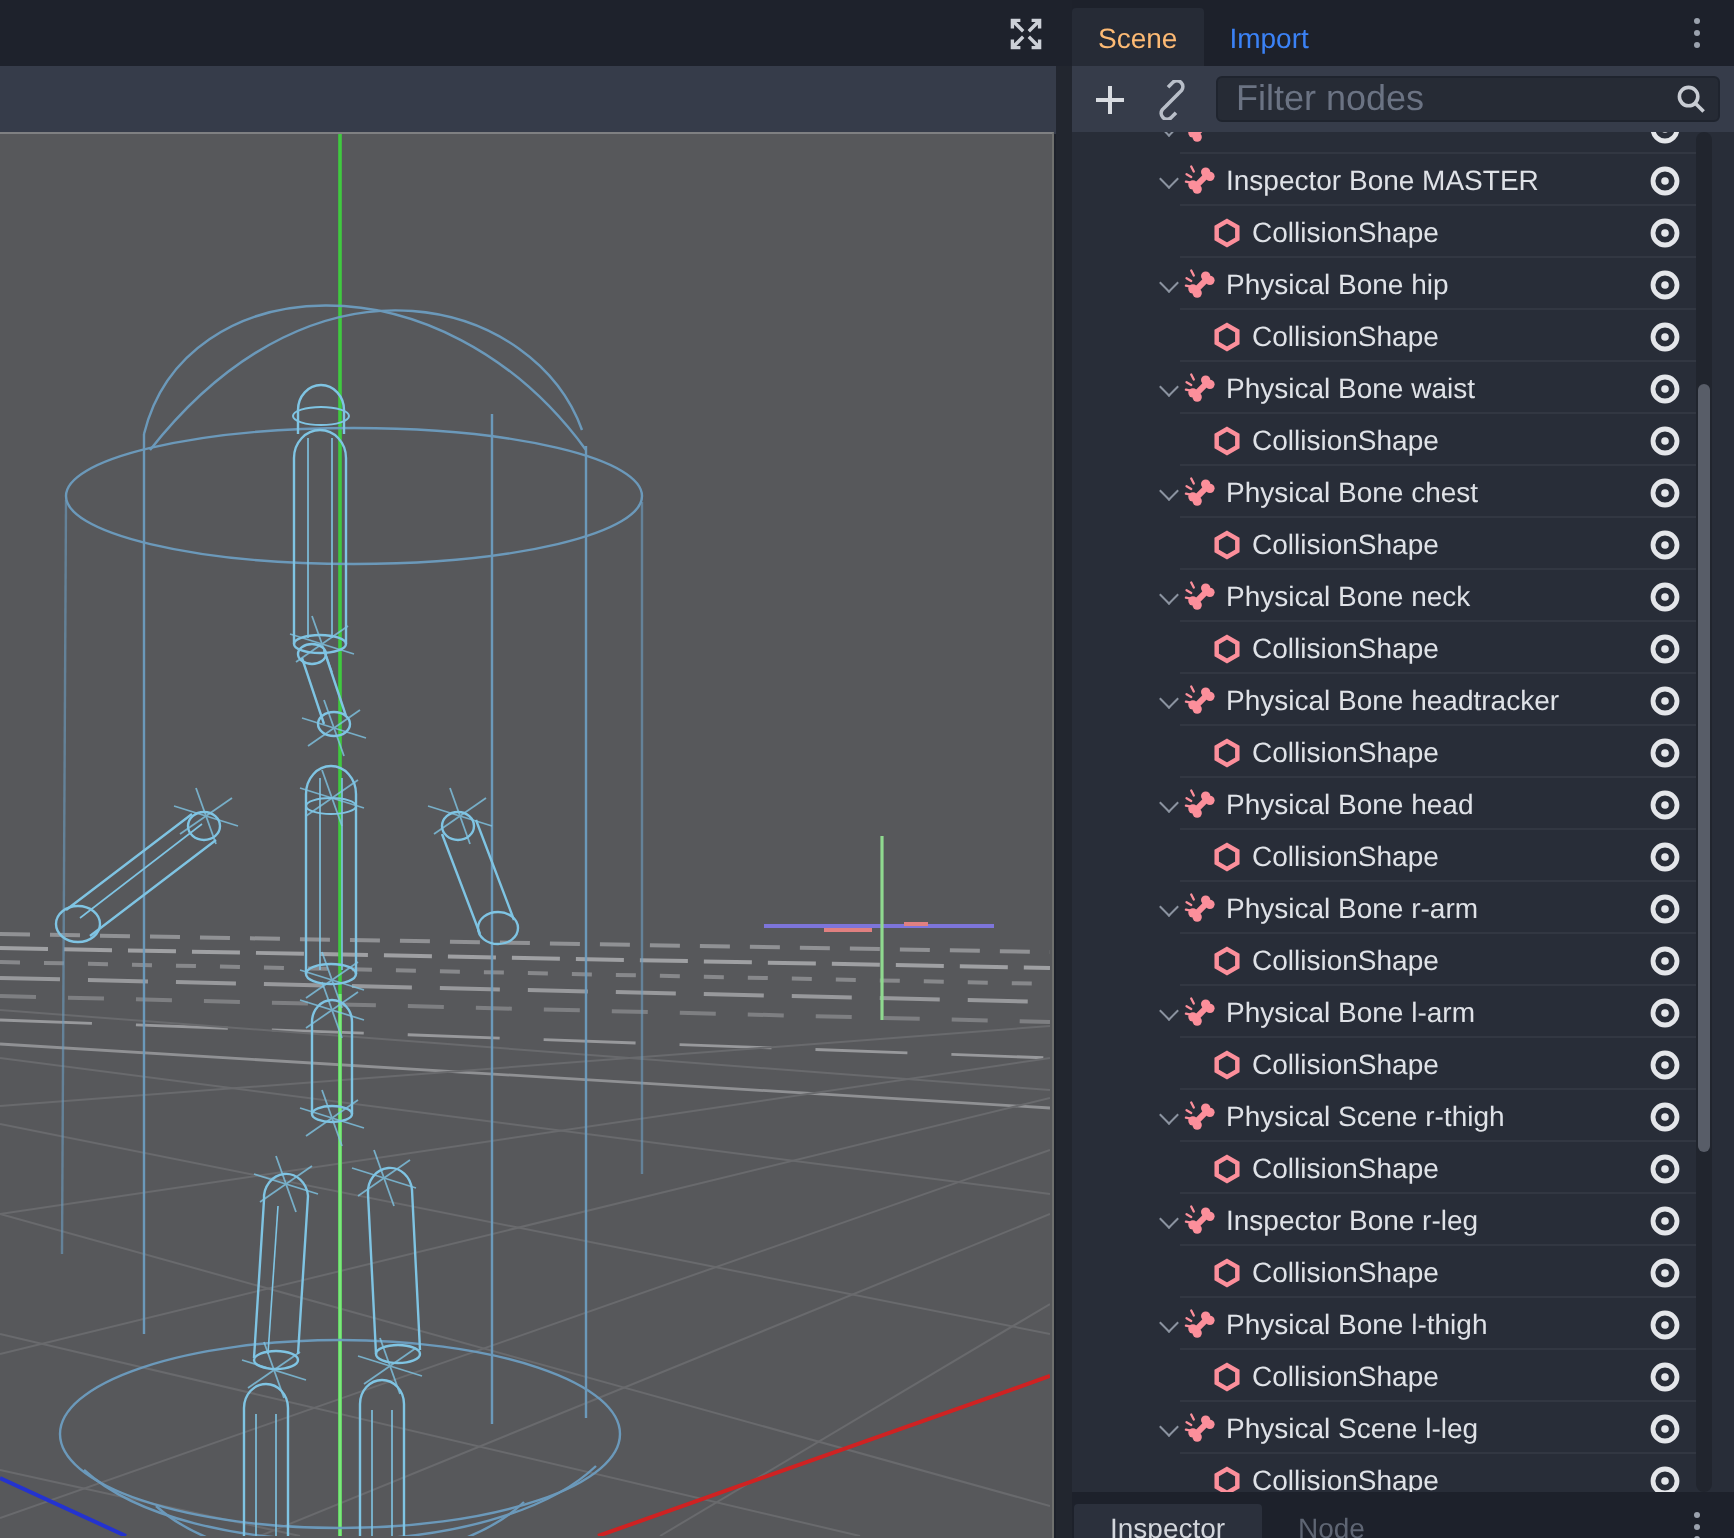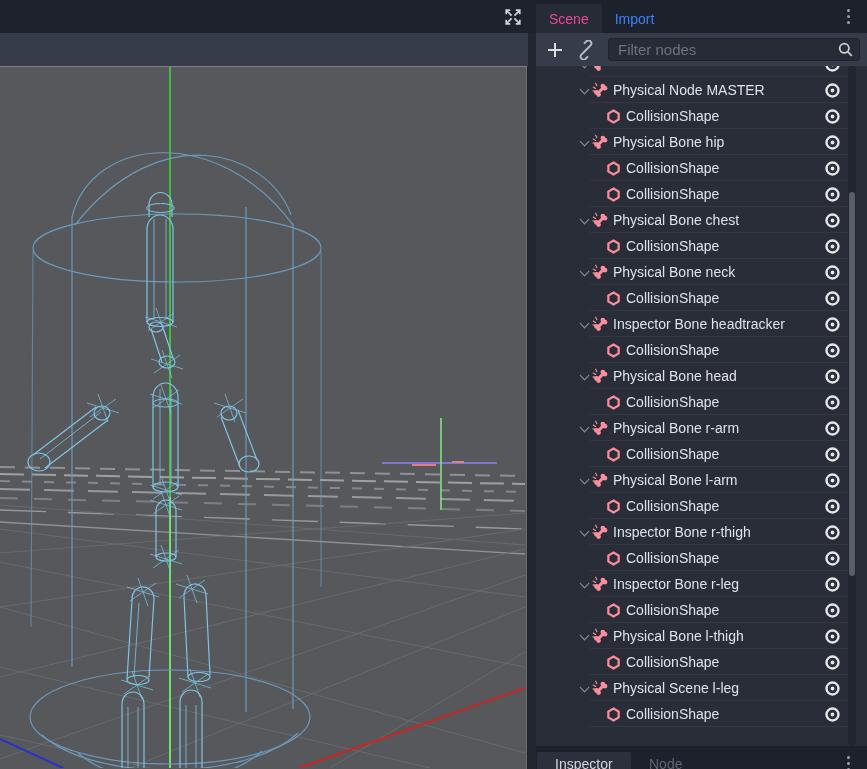--- a/index.html
+++ b/index.html
@@ -9,30 +9,30 @@
   .topbar-left{position:absolute;left:0;top:0;width:536px;height:33px;background:#1e222c;}
   .expand-btn{position:absolute;right:13px;top:7px;width:20px;height:20px;cursor:pointer;}
   .vp-toolbar{position:absolute;left:0;top:33px;width:528px;height:34px;background:#363c4a;}
   .gutter{position:absolute;left:528px;top:33px;width:8px;height:736px;background:#22262f;}
   .viewport{position:absolute;left:0;top:66px;width:527px;height:703px;background:#57585b;
             border-top:1px solid #7f8082;border-right:1px solid #6f706e;box-sizing:border-box;}
   
   .right-panel{position:absolute;left:536px;top:0;width:331px;height:769px;background:#282d38;}
   .tabbar{position:absolute;left:0;top:0;width:331px;height:33px;background:#1d212b;display:flex;align-items:flex-end;}
   .tab{height:29px;display:flex;align-items:center;padding:0 13px;font-size:14px;color:#3b82f6;cursor:pointer;}
-  .tab.active{background:#262b36;color:#ec4899;border-radius:2px 2px 0 0;}
+  .tab.active{background:#262b36;color:#fdba74;border-radius:2px 2px 0 0;}
   .dots{position:absolute;right:16px;top:9px;width:4px;display:flex;flex-direction:column;gap:3px;cursor:pointer;}
   .dots i{width:3px;height:3px;border-radius:50%;background:#9ba2ae;display:block;}
   .toolbar{position:absolute;left:0;top:33px;width:331px;height:33px;background:#363c4a;display:flex;align-items:center;}
   .tool-btn{width:26px;height:26px;display:flex;align-items:center;justify-content:center;cursor:pointer;}
   .tool-btn.add{margin-left:6px;}
   .tool-btn.link{margin-left:5px;}
   .filter-wrap{position:relative;margin-left:9px;width:252px;height:23px;}
   .filter-input{width:100%;height:100%;box-sizing:border-box;background:#262b35;border:1px solid #1f242e;
-      border-radius:3px;color:#cfd3da;font-size:15px;font-family:"Liberation Sans",sans-serif;
+      border-radius:3px;color:#cfd3da;font-size:18px;font-family:"Liberation Sans",sans-serif;
       padding:0 26px 0 9px;outline:none;}
   .filter-input::placeholder{color:#6b7383;}
   .search-ic{position:absolute;right:6px;top:3px;pointer-events:none;}
   
   .tree{position:absolute;left:0;top:66px;width:331px;height:680px;background:#282d38;overflow:hidden;}
   .tree-inner{margin-top:-15px;}
   .tree-row{position:relative;height:26px;display:flex;align-items:center;box-sizing:border-box;cursor:pointer;}
   .tree-row::after{content:"";position:absolute;left:54px;right:18px;bottom:0;height:1px;background:rgba(255,255,255,0.05);}
   .chev{margin-left:44px;width:8px;height:8px;flex:none;position:relative;}
   .chev::before{content:"";position:absolute;left:1px;top:0px;width:6px;height:6px;
@@ -262,21 +262,21 @@
         <g fill="#fc8f9b">
           <circle cx="10.2" cy="3.8" r="2.2"></circle>
                 <circle cx="12.2" cy="5.8" r="2.2"></circle>
           <circle cx="4.2" cy="9.8" r="2.2"></circle>
                 <circle cx="6.2" cy="11.8" r="2.2"></circle>
           <path d="M4.2,9.8 L10.2,3.8 L12.2,5.8 L6.2,11.8 Z"></path>
         </g>
         <path d="M1.2,4.8 L3.4,6.1 M3.4,1.2 L4.6,3.5 M0.9,8.3 L3.2,8.8" stroke="#fc8f9b" stroke-width="1.1" fill="none" stroke-linecap="round"></path>
       </svg>
     </span>
-    <span class="row-label">Physical Node MASTER</span>
+    <span class="row-label">Inspector Bone MASTER</span>
     <span class="eye-btn">
       <svg width="17" height="17" viewBox="0 0 17 17">
         <circle cx="8.5" cy="8.5" r="6" fill="none" stroke="#e4e6ea" stroke-width="2.4"></circle>
         <circle cx="8.5" cy="8.5" r="1.9" fill="#e4e6ea"></circle>
       </svg>
     </span>
   </div>
         <div class="tree-row shape-row">
     <span class="row-icon">
       <svg width="17" height="17" viewBox="0 0 16 16">
@@ -320,20 +320,42 @@
       </svg>
     </span>
     <span class="row-label">CollisionShape</span>
     <span class="eye-btn">
       <svg width="17" height="17" viewBox="0 0 17 17">
         <circle cx="8.5" cy="8.5" r="6" fill="none" stroke="#e4e6ea" stroke-width="2.4"></circle>
         <circle cx="8.5" cy="8.5" r="1.9" fill="#e4e6ea"></circle>
       </svg>
     </span>
   </div>
+        <div class="tree-row bone-row">
+    <span class="chev"></span>
+    <span class="row-icon">
+      <svg width="17" height="17" viewBox="0 0 16 16">
+        <g fill="#fc8f9b">
+          <circle cx="10.2" cy="3.8" r="2.2"></circle>
+                <circle cx="12.2" cy="5.8" r="2.2"></circle>
+          <circle cx="4.2" cy="9.8" r="2.2"></circle>
+                <circle cx="6.2" cy="11.8" r="2.2"></circle>
+          <path d="M4.2,9.8 L10.2,3.8 L12.2,5.8 L6.2,11.8 Z"></path>
+        </g>
+        <path d="M1.2,4.8 L3.4,6.1 M3.4,1.2 L4.6,3.5 M0.9,8.3 L3.2,8.8" stroke="#fc8f9b" stroke-width="1.1" fill="none" stroke-linecap="round"></path>
+      </svg>
+    </span>
+    <span class="row-label">Physical Bone waist</span>
+    <span class="eye-btn">
+      <svg width="17" height="17" viewBox="0 0 17 17">
+        <circle cx="8.5" cy="8.5" r="6" fill="none" stroke="#e4e6ea" stroke-width="2.4"></circle>
+        <circle cx="8.5" cy="8.5" r="1.9" fill="#e4e6ea"></circle>
+      </svg>
+    </span>
+  </div>
         <div class="tree-row shape-row">
     <span class="row-icon">
       <svg width="17" height="17" viewBox="0 0 16 16">
         <polygon points="8,2.4 12.85,5.2 12.85,10.8 8,13.6 3.15,10.8 3.15,5.2" fill="none" stroke="#fc8f9b" stroke-width="2.1"></polygon>
       </svg>
     </span>
     <span class="row-label">CollisionShape</span>
     <span class="eye-btn">
       <svg width="17" height="17" viewBox="0 0 17 17">
         <circle cx="8.5" cy="8.5" r="6" fill="none" stroke="#e4e6ea" stroke-width="2.4"></circle>
@@ -420,21 +442,21 @@
         <g fill="#fc8f9b">
           <circle cx="10.2" cy="3.8" r="2.2"></circle>
                 <circle cx="12.2" cy="5.8" r="2.2"></circle>
           <circle cx="4.2" cy="9.8" r="2.2"></circle>
                 <circle cx="6.2" cy="11.8" r="2.2"></circle>
           <path d="M4.2,9.8 L10.2,3.8 L12.2,5.8 L6.2,11.8 Z"></path>
         </g>
         <path d="M1.2,4.8 L3.4,6.1 M3.4,1.2 L4.6,3.5 M0.9,8.3 L3.2,8.8" stroke="#fc8f9b" stroke-width="1.1" fill="none" stroke-linecap="round"></path>
       </svg>
     </span>
-    <span class="row-label">Inspector Bone headtracker</span>
+    <span class="row-label">Physical Bone headtracker</span>
     <span class="eye-btn">
       <svg width="17" height="17" viewBox="0 0 17 17">
         <circle cx="8.5" cy="8.5" r="6" fill="none" stroke="#e4e6ea" stroke-width="2.4"></circle>
         <circle cx="8.5" cy="8.5" r="1.9" fill="#e4e6ea"></circle>
       </svg>
     </span>
   </div>
         <div class="tree-row shape-row">
     <span class="row-icon">
       <svg width="17" height="17" viewBox="0 0 16 16">
@@ -564,21 +586,21 @@
         <g fill="#fc8f9b">
           <circle cx="10.2" cy="3.8" r="2.2"></circle>
                 <circle cx="12.2" cy="5.8" r="2.2"></circle>
           <circle cx="4.2" cy="9.8" r="2.2"></circle>
                 <circle cx="6.2" cy="11.8" r="2.2"></circle>
           <path d="M4.2,9.8 L10.2,3.8 L12.2,5.8 L6.2,11.8 Z"></path>
         </g>
         <path d="M1.2,4.8 L3.4,6.1 M3.4,1.2 L4.6,3.5 M0.9,8.3 L3.2,8.8" stroke="#fc8f9b" stroke-width="1.1" fill="none" stroke-linecap="round"></path>
       </svg>
     </span>
-    <span class="row-label">Inspector Bone r-thigh</span>
+    <span class="row-label">Physical Scene r-thigh</span>
     <span class="eye-btn">
       <svg width="17" height="17" viewBox="0 0 17 17">
         <circle cx="8.5" cy="8.5" r="6" fill="none" stroke="#e4e6ea" stroke-width="2.4"></circle>
         <circle cx="8.5" cy="8.5" r="1.9" fill="#e4e6ea"></circle>
       </svg>
     </span>
   </div>
         <div class="tree-row shape-row">
     <span class="row-icon">
       <svg width="17" height="17" viewBox="0 0 16 16">

